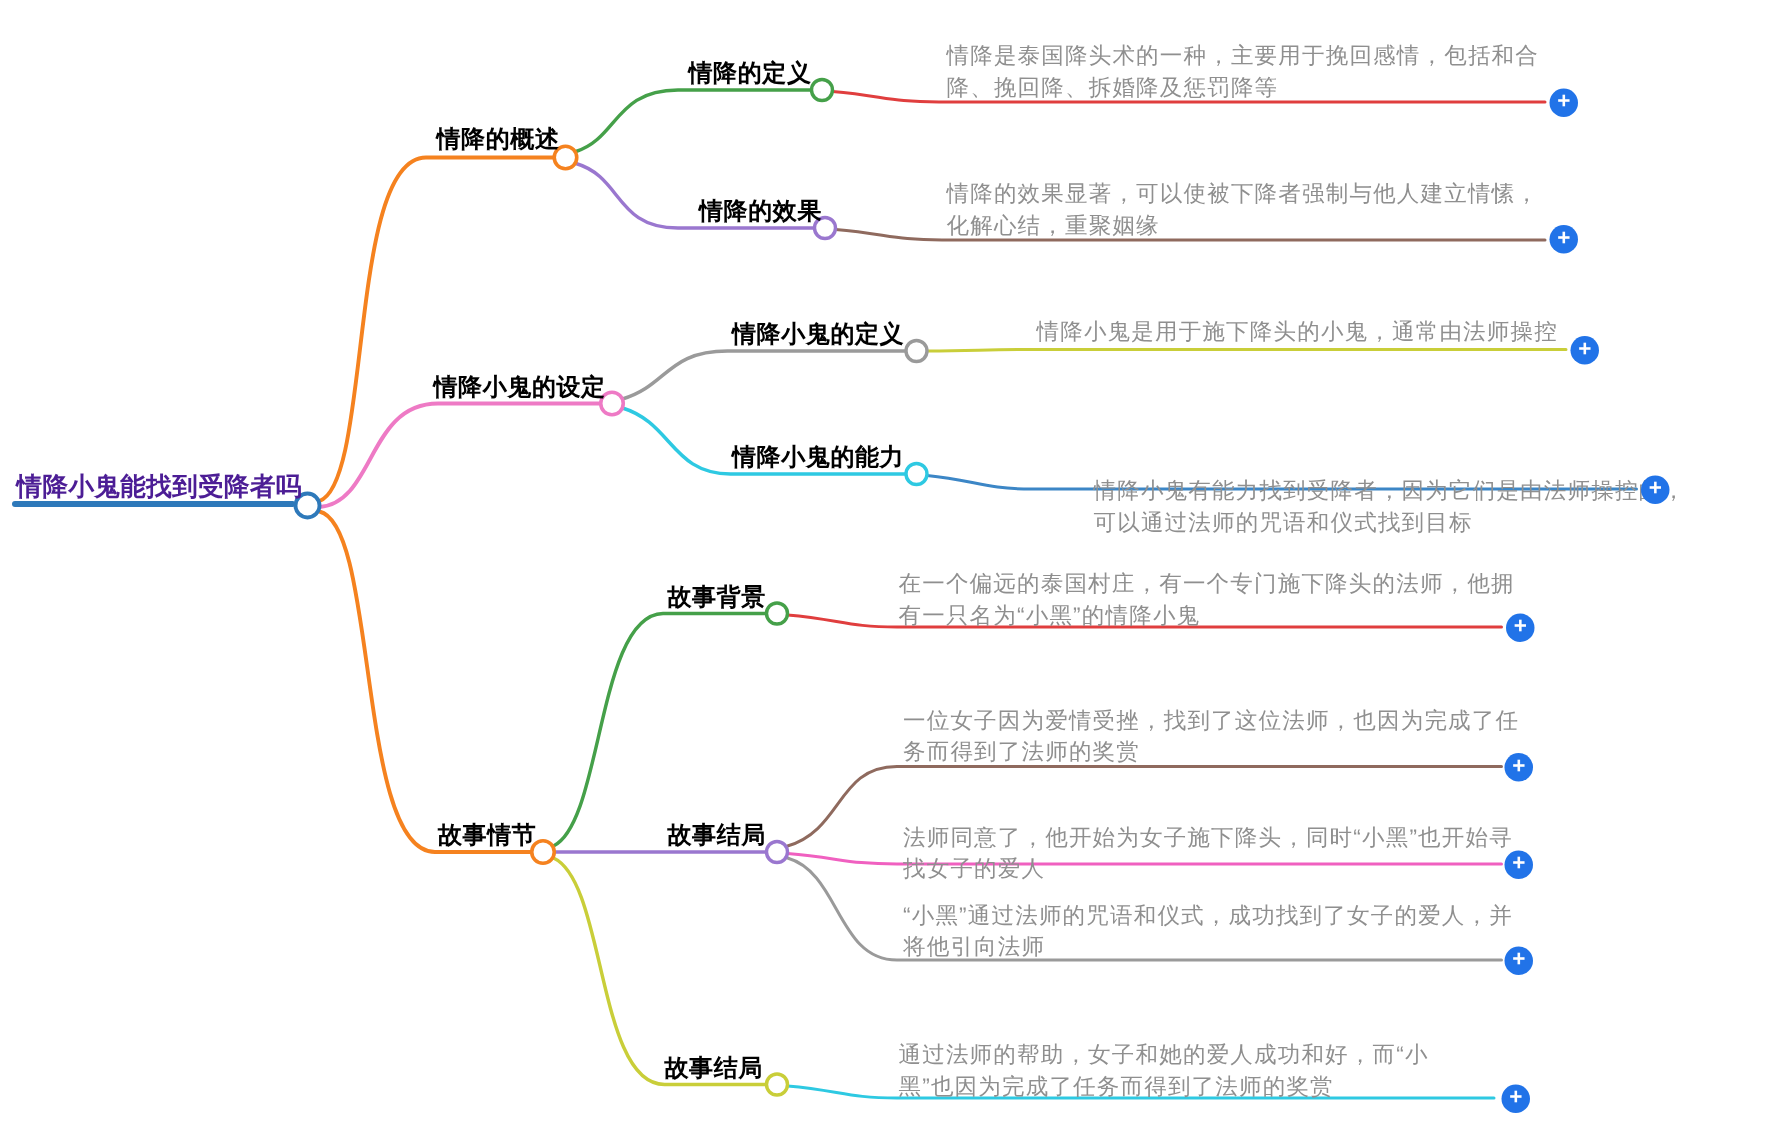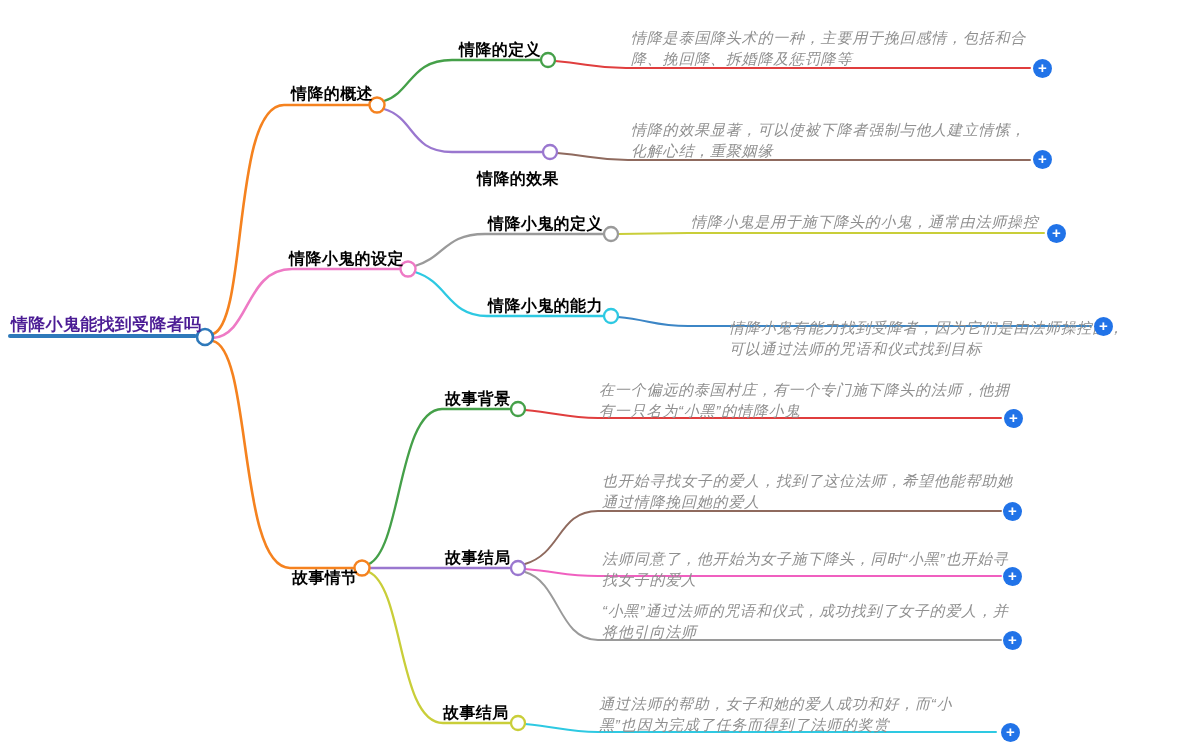--- a/index.html
+++ b/index.html
@@ -15,21 +15,20 @@
   .root-label{
     position:absolute;font-weight:bold;font-size:17px;color:#4c1d95;
     letter-spacing:0.3px;white-space:nowrap;line-height:20px;
   }
   .root-underline{
     position:absolute;height:4px;border-radius:2px;background:#2e79ba;
   }
   .leaf-text{
     position:absolute;font-size:15px;line-height:21px;color:#8f8f8f;
     letter-spacing:0.8px;
-    font-style:italic;
   }
   .plus-btn{
     position:absolute;width:19px;height:19px;border-radius:50%;
     background:#2173e8;color:#ffffff;font-size:15px;font-weight:bold;
     line-height:18px;text-align:center;cursor:pointer;user-select:none;
   }
 </style>
 </head>
 <body>
 
@@ -74,36 +73,36 @@
       <circle cx="518" cy="568" r="7" fill="#ffffff" stroke="#9a77cf" stroke-width="2.3"></circle>
       <circle cx="518" cy="723" r="7" fill="#ffffff" stroke="#c9ce39" stroke-width="2.3"></circle>
     </g>
   </svg>
 
   <div class="root-label" style="left:11px;top:315px;">情降小鬼能找到受降者吗</div>
   <div class="root-underline" style="left:8px;top:334px;width:189px;"></div>
 
   <div class="node-label" style="left:291px;top:85px;">情降的概述</div>
   <div class="node-label" style="left:289px;top:250px;">情降小鬼的设定</div>
-  <div class="node-label" style="left:292px;top:549px;margin-top:20px;">故事情节</div>
+  <div class="node-label" style="left:292px;top:549px;">故事情节</div>
 
   <div class="node-label" style="left:459px;top:41px;">情降的定义</div>
-  <div class="node-label" style="left:477px;top:133px;margin-top:37px;">情降的效果</div>
+  <div class="node-label" style="left:466px;top:133px;">情降的效果</div>
   <div class="node-label" style="left:488px;top:215px;">情降小鬼的定义</div>
   <div class="node-label" style="left:488px;top:297px;">情降小鬼的能力</div>
   <div class="node-label" style="left:445px;top:390px;">故事背景</div>
   <div class="node-label" style="left:445px;top:549px;">故事结局</div>
   <div class="node-label" style="left:443px;top:704px;">故事结局</div>
 
   <div class="leaf-text" style="left:631px;top:27px;width:408px;">情降是泰国降头术的一种，主要用于挽回感情，包括和合降、挽回降、拆婚降及惩罚降等</div>
   <div class="leaf-text" style="left:631px;top:119px;width:408px;">情降的效果显著，可以使被下降者强制与他人建立情愫，化解心结，重聚姻缘</div>
   <div class="leaf-text" style="left:691px;top:211px;width:400px;">情降小鬼是用于施下降头的小鬼，通常由法师操控</div>
   <div class="leaf-text" style="left:729px;top:286px;width:408px;margin-top:31px;">情降小鬼有能力找到受降者，因为它们是由法师操控的，可以通过法师的咒语和仪式找到目标</div>
   <div class="leaf-text" style="left:599px;top:379px;width:412px;">在一个偏远的泰国村庄，有一个专门施下降头的法师，他拥有一只名为“小黑”的情降小鬼</div>
-  <div class="leaf-text" style="left:602px;top:470px;width:412px;">也开始寻找女子的爱人，找到了这位法师，希望他能帮助她通过情降挽回她的爱人</div>
+  <div class="leaf-text" style="left:602px;top:470px;width:412px;">一位女子因为爱情受挫，找到了这位法师，也因为完成了任务而得到了法师的奖赏</div>
   <div class="leaf-text" style="left:602px;top:548px;width:412px;">法师同意了，他开始为女子施下降头，同时“小黑”也开始寻找女子的爱人</div>
   <div class="leaf-text" style="left:602px;top:600px;width:412px;">“小黑”通过法师的咒语和仪式，成功找到了女子的爱人，并将他引向法师</div>
   <div class="leaf-text" style="left:599px;top:693px;width:370px;">通过法师的帮助，女子和她的爱人成功和好，而“小黑”也因为完成了任务而得到了法师的奖赏</div>
 
   <div class="plus-btn" style="left:1033px;top:59px;">+</div>
   <div class="plus-btn" style="left:1033px;top:150px;">+</div>
   <div class="plus-btn" style="left:1047px;top:224px;">+</div>
   <div class="plus-btn" style="left:1094px;top:317px;">+</div>
   <div class="plus-btn" style="left:1004px;top:409px;">+</div>
   <div class="plus-btn" style="left:1003px;top:502px;">+</div>

